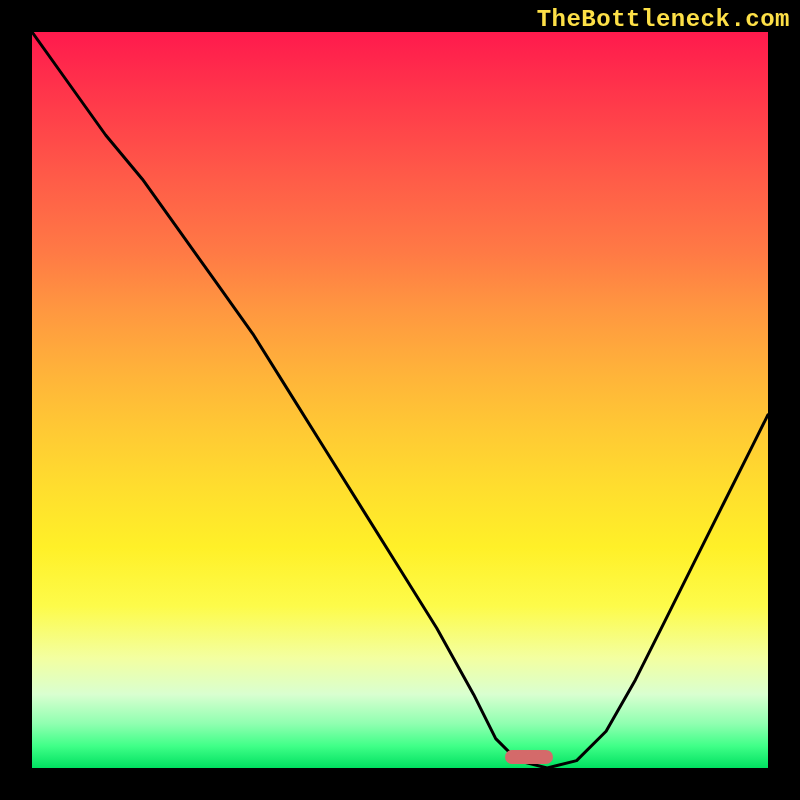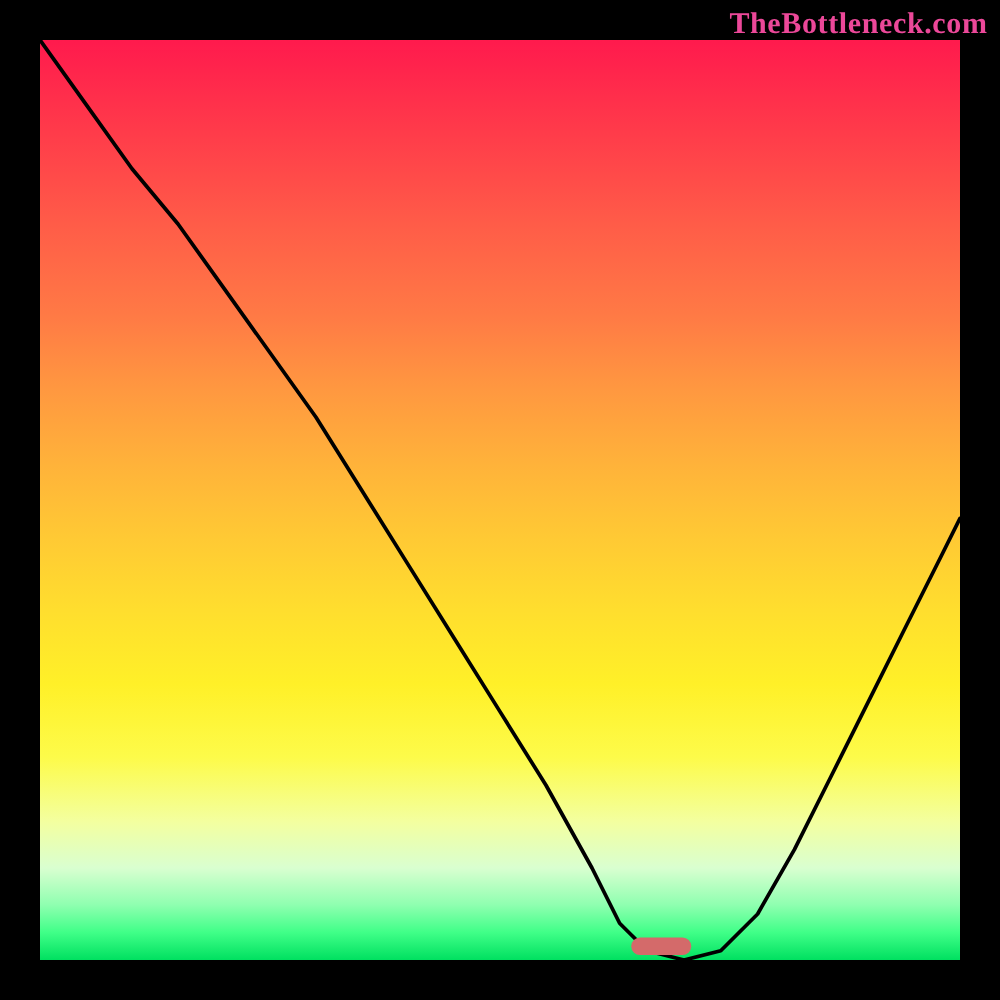--- a/index.html
+++ b/index.html
@@ -39,24 +39,24 @@
       #d9ffd0 90%,
       #8fffb0 94%,
       #40ff88 97%,
       #00e060 100%
     );
   }
   .watermark {
     position: absolute;
     top: 6px;
     right: 10px;
-    font-family: Liberation Serif, serif;
+    font-family: Liberation Mono, monospace;
     font-size: 24px;
     font-weight: 600;
-    color: #ec4899;
+    color: #fde047;
     letter-spacing: 0.5px;
     user-select: none;
   }
   svg.curve {
     position: absolute;
     left: 0;
     top: 0;
     width: 736px;
     height: 736px;
   }

